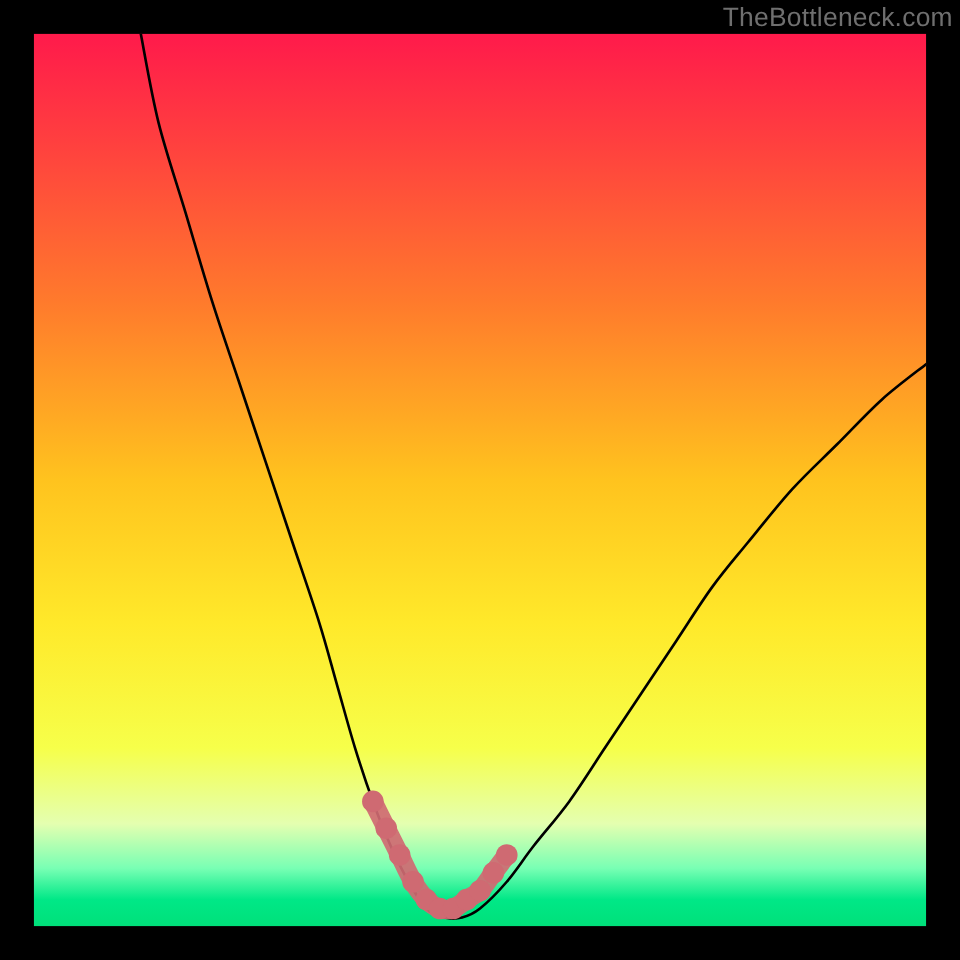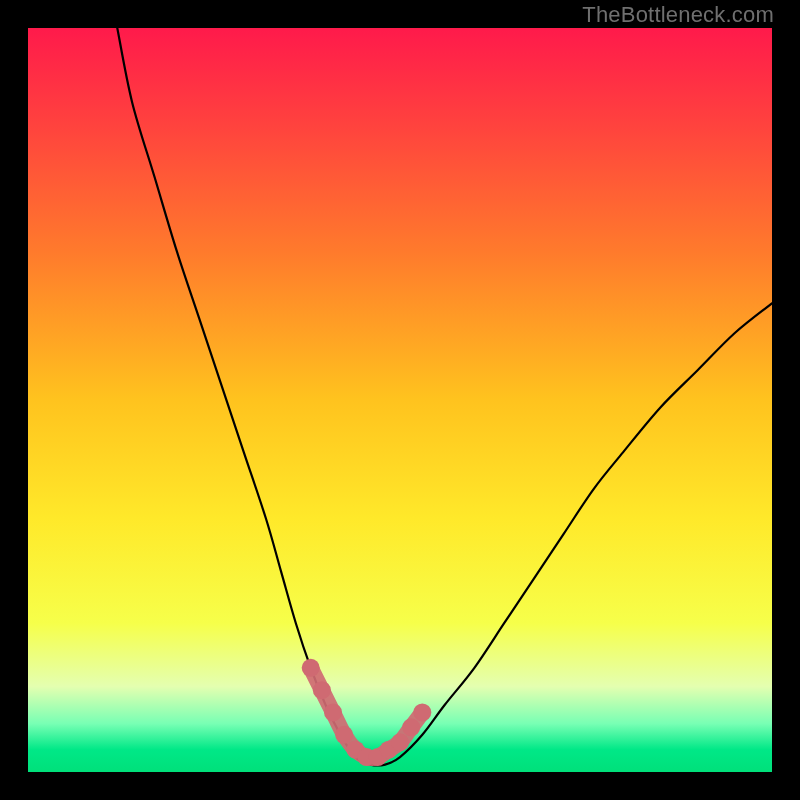--- a/index.html
+++ b/index.html
@@ -23,21 +23,21 @@
     position: absolute;
     top: 28px;
     left: 28px;
     width: 744px;
     height: 744px;
     overflow: hidden;
   }
   .watermark {
     position: absolute;
     top: 2px;
-    right: 26px;
+    right: 6px;
     color: #6f6f6f;
     font-size: 22px;
     font-weight: 400;
     letter-spacing: 0.2px;
     user-select: none;
   }
 </style>
 </head>
 <body>
 

